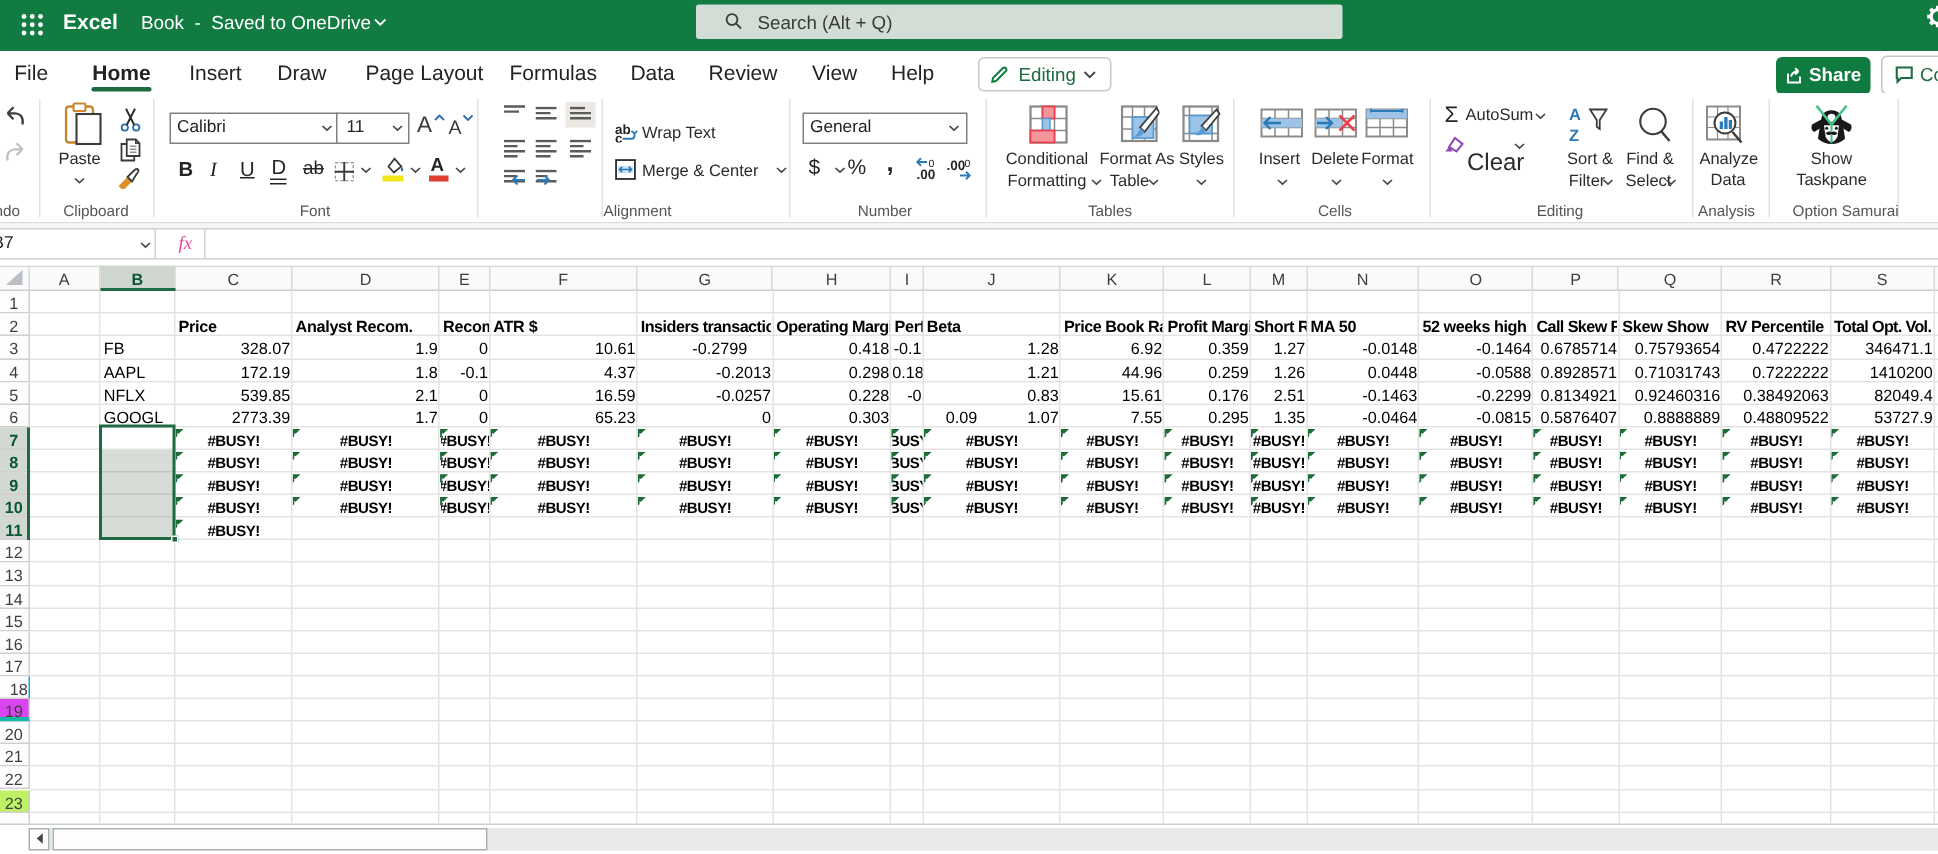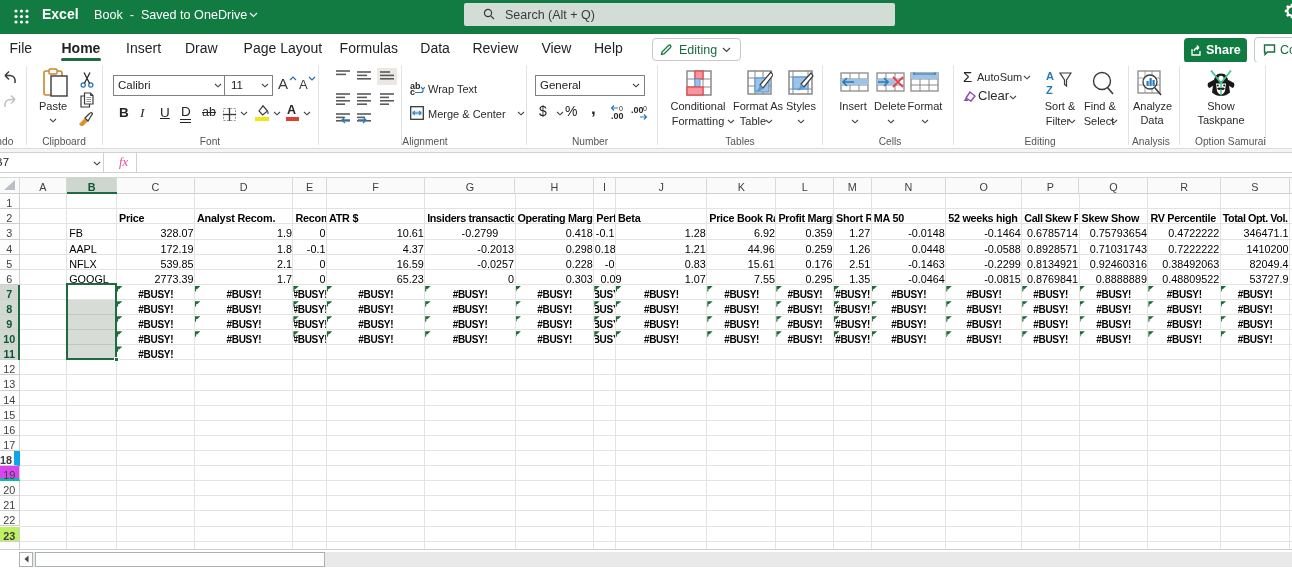--- a/index.html
+++ b/index.html
@@ -367,21 +367,21 @@
 <div class="glabel" style="left:860px;top:136px;width:60px">Cells</div>
 <div class="abs" style="left:963px;top:68px;font-size:15px;color:#252525">Σ</div>
 <div class="abs" style="left:977px;top:71px;font-size:11px;color:#2b2b2b">AutoSum</div>
 <svg class="abs" style="left:1023px;top:75px" width="8" height="5">
     <path d="M1 1 L4 3.8 L7 1" stroke="#444" stroke-width="1.1" fill="none"></path>
   </svg>
 <svg class="abs" style="left:962px;top:90px" width="14" height="13">
 <path d="M4 8 L8 2 L13 6 L9 11 Z" fill="#fff" stroke="#8e4bb0" stroke-width="1.4"></path>
 <path d="M4 8 L6.5 11 H1.5 Z" fill="#8e4bb0"></path>
   </svg>
-<div class="abs" style="left:978px;top:88px;font-size:13px;color:#2b2b2b">Clear</div>
+<div class="abs" style="left:978px;top:100px;font-size:16px;color:#2b2b2b">Clear</div>
 <svg class="abs" style="left:1009px;top:94.5px" width="8" height="5">
     <path d="M1 1 L4 3.8 L7 1" stroke="#444" stroke-width="1.1" fill="none"></path>
   </svg>
 <svg class="abs" style="left:1046px;top:70px" width="26" height="28">
 <text x="0" y="10" font-size="11" font-weight="bold" fill="#2a7ab8">A</text>
 <text x="0" y="24" font-size="11" font-weight="bold" fill="#2a7ab8">Z</text>
 <path d="M14 3 H25 L20.5 10 V16 L18.5 14.5 V10 Z" fill="#fff" stroke="#3b3b3b" stroke-width="1.2"></path>
   </svg>
 <div class="btxt" style="left:1040px;top:100px;width:40px">Sort &amp;</div>
 <div class="btxt" style="left:1038px;top:115px;width:40px">Filter</div>
@@ -479,26 +479,26 @@
     <div class="abs" style="left:0;top:123.435px;width:19.5px;height:15.105px;background:#d2d8d2;border-bottom:1px solid #cfcfcf;border-right:1px solid #cfcfcf;font-size:10.8px;color:#0c5731;font-weight:bold;text-align:center;line-height:18.605px">8</div>
     <div class="abs" style="left:0;top:138.53999999999996px;width:19.5px;height:15.105px;background:#d2d8d2;border-bottom:1px solid #cfcfcf;border-right:1px solid #cfcfcf;font-size:10.8px;color:#0c5731;font-weight:bold;text-align:center;line-height:18.605px">9</div>
     <div class="abs" style="left:0;top:153.64499999999998px;width:19.5px;height:15.105px;background:#d2d8d2;border-bottom:1px solid #cfcfcf;border-right:1px solid #cfcfcf;font-size:10.8px;color:#0c5731;font-weight:bold;text-align:center;line-height:18.605px">10</div>
     <div class="abs" style="left:0;top:168.75px;width:19.5px;height:15.105px;background:#d2d8d2;border-bottom:1px solid #cfcfcf;border-right:1px solid #cfcfcf;font-size:10.8px;color:#0c5731;font-weight:bold;text-align:center;line-height:18.605px">11</div>
     <div class="abs" style="left:0;top:183.85500000000002px;width:19.5px;height:15.105px;background:#fdfdfd;border-bottom:1px solid #cfcfcf;border-right:1px solid #cfcfcf;font-size:10.8px;color:#3f3f3f;font-weight:normal;text-align:center;line-height:18.605px">12</div>
     <div class="abs" style="left:0;top:198.95999999999998px;width:19.5px;height:15.105px;background:#fdfdfd;border-bottom:1px solid #cfcfcf;border-right:1px solid #cfcfcf;font-size:10.8px;color:#3f3f3f;font-weight:normal;text-align:center;line-height:18.605px">13</div>
     <div class="abs" style="left:0;top:214.065px;width:19.5px;height:15.105px;background:#fdfdfd;border-bottom:1px solid #cfcfcf;border-right:1px solid #cfcfcf;font-size:10.8px;color:#3f3f3f;font-weight:normal;text-align:center;line-height:18.605px">14</div>
     <div class="abs" style="left:0;top:229.16999999999996px;width:19.5px;height:15.105px;background:#fdfdfd;border-bottom:1px solid #cfcfcf;border-right:1px solid #cfcfcf;font-size:10.8px;color:#3f3f3f;font-weight:normal;text-align:center;line-height:18.605px">15</div>
     <div class="abs" style="left:0;top:244.27499999999998px;width:19.5px;height:15.105px;background:#fdfdfd;border-bottom:1px solid #cfcfcf;border-right:1px solid #cfcfcf;font-size:10.8px;color:#3f3f3f;font-weight:normal;text-align:center;line-height:18.605px">16</div>
     <div class="abs" style="left:0;top:259.38px;width:19.5px;height:15.105px;background:#fdfdfd;border-bottom:1px solid #cfcfcf;border-right:1px solid #cfcfcf;font-size:10.8px;color:#3f3f3f;font-weight:normal;text-align:center;line-height:18.605px">17</div>
-    <div class="abs" style="left:0;top:274.485px;width:19.5px;height:15.105px;background:#fdfdfd;border-bottom:1px solid #cfcfcf;border-right:6px solid #0ea5e9;font-size:10.8px;color:#3f3f3f;font-weight:bold;text-align:left;line-height:18.605px">18</div>
+    <div class="abs" style="left:0;top:274.485px;width:19.5px;height:15.105px;background:#fdfdfd;border-bottom:1px solid #cfcfcf;border-right:1px solid #0ea5e9;font-size:10.8px;color:#3f3f3f;font-weight:normal;text-align:right;line-height:18.605px">18</div>
     <div class="abs" style="left:0;top:289.59px;width:19.5px;height:15.105px;background:#d946ef;border-bottom:3px solid #14b8a6;border-right:1px solid #cfcfcf;font-size:11px;color:#3f3f3f;font-weight:normal;text-align:center;line-height:18.605px">19</div>
     <div class="abs" style="left:0;top:304.695px;width:19.5px;height:15.105px;background:#fdfdfd;border-bottom:1px solid #cfcfcf;border-right:1px solid #cfcfcf;font-size:10.8px;color:#3f3f3f;font-weight:normal;text-align:center;line-height:18.605px">20</div>
     <div class="abs" style="left:0;top:319.8px;width:19.5px;height:15.105px;background:#fdfdfd;border-bottom:1px solid #cfcfcf;border-right:1px solid #cfcfcf;font-size:10.8px;color:#3f3f3f;font-weight:normal;text-align:center;line-height:18.605px">21</div>
     <div class="abs" style="left:0;top:334.905px;width:19.5px;height:15.105px;background:#fdfdfd;border-bottom:1px solid #cfcfcf;border-right:1px solid #cfcfcf;font-size:10.8px;color:#3f3f3f;font-weight:normal;text-align:center;line-height:18.605px">22</div>
-    <div class="abs" style="left:0;top:350.01px;width:19.5px;height:15.105px;background:#bef264;border-bottom:1px solid #cfcfcf;border-right:1px solid #cfcfcf;font-size:10.8px;color:#3f3f3f;font-weight:bold;text-align:center;line-height:18.605px">23</div>
+    <div class="abs" style="left:0;top:350.01px;width:19.5px;height:15.105px;background:#bef264;border-bottom:1px solid #cfcfcf;border-right:1px solid #cfcfcf;font-size:10.8px;color:#3f3f3f;font-weight:normal;text-align:center;line-height:18.605px">23</div>
     <div class="abs" style="left:0;top:365.115px;width:19.5px;height:15.105px;background:#fdfdfd;border-bottom:1px solid #cfcfcf;border-right:1px solid #cfcfcf;font-size:10.8px;color:#3f3f3f;font-weight:normal;text-align:center;line-height:18.605px"></div>
     <div class="abs" style="left:17.5px;top:108.32999999999998px;width:2px;height:75.52500000000003px;background:#1e6b41"></div>
     <div class="abs" style="left:66.2px;top:17.69999999999999px;width:1px;height:354.8px;background:#e3e3e3"></div>
     <div class="abs" style="left:116px;top:17.69999999999999px;width:1px;height:354.8px;background:#e3e3e3"></div>
     <div class="abs" style="left:194px;top:17.69999999999999px;width:1px;height:354.8px;background:#e3e3e3"></div>
     <div class="abs" style="left:292.4px;top:17.69999999999999px;width:1px;height:354.8px;background:#e3e3e3"></div>
     <div class="abs" style="left:325.9px;top:17.69999999999999px;width:1px;height:354.8px;background:#e3e3e3"></div>
     <div class="abs" style="left:424.2px;top:17.69999999999999px;width:1px;height:354.8px;background:#e3e3e3"></div>
     <div class="abs" style="left:514.5px;top:17.69999999999999px;width:1px;height:354.8px;background:#e3e3e3"></div>
     <div class="abs" style="left:593.3px;top:17.69999999999999px;width:1px;height:354.8px;background:#e3e3e3"></div>
@@ -613,28 +613,28 @@
     <div class="cell num" style="left:1080.0px;top:79.12px;width:67.40000000000009px;height:13.5px">0.92460316</div>
     <div class="cell num" style="left:1148.9px;top:79.12px;width:70.79999999999995px;height:13.5px">0.38492063</div>
     <div class="cell num" style="left:1221.2px;top:79.12px;width:67.79999999999995px;height:13.5px">82049.4</div>
     <div class="cell lft" style="left:67.7px;top:94.22500000000002px;width:48.3px;height:13.5px">GOOGL</div>
     <div class="cell num" style="left:117.5px;top:94.22500000000002px;width:76.5px;height:13.5px">2773.39</div>
     <div class="cell num" style="left:195.5px;top:94.22500000000002px;width:96.89999999999998px;height:13.5px">1.7</div>
     <div class="cell num" style="left:293.9px;top:94.22500000000002px;width:32.0px;height:13.5px">0</div>
     <div class="cell num" style="left:327.4px;top:94.22500000000002px;width:96.80000000000001px;height:13.5px">65.23</div>
     <div class="cell num" style="left:425.7px;top:94.22500000000002px;width:88.80000000000001px;height:13.5px">0</div>
     <div class="cell num" style="left:516.0px;top:94.22500000000002px;width:77.29999999999995px;height:13.5px">0.303</div>
-    <div class="cell num" style="left:584px;top:94.22500000000002px;width:38px;height:13.5px">0.09</div>
+    <div class="cell num" style="left:614px;top:94.22500000000002px;width:38px;height:13.5px">0.09</div>
     <div class="cell num" style="left:616.4px;top:94.22500000000002px;width:89.89999999999998px;height:13.5px">1.07</div>
     <div class="cell num" style="left:707.8px;top:94.22500000000002px;width:67.60000000000002px;height:13.5px">7.55</div>
     <div class="cell num" style="left:776.9px;top:94.22500000000002px;width:56.10000000000002px;height:13.5px">0.295</div>
     <div class="cell num" style="left:834.5px;top:94.22500000000002px;width:36.200000000000045px;height:13.5px">1.35</div>
     <div class="cell num" style="left:872.2px;top:94.22500000000002px;width:73.09999999999991px;height:13.5px">-0.0464</div>
     <div class="cell num" style="left:946.8px;top:94.22500000000002px;width:74.5px;height:13.5px">-0.0815</div>
-    <div class="cell num" style="left:1022.8px;top:94.22500000000002px;width:55.700000000000045px;height:13.5px">0.8769841</div>
+    <div class="cell num" style="left:1022.8px;top:94.22500000000002px;width:55.700000000000045px;height:13.5px">0.5876407</div>
     <div class="cell num" style="left:1080.0px;top:94.22500000000002px;width:67.40000000000009px;height:13.5px">0.8888889</div>
     <div class="cell num" style="left:1148.9px;top:94.22500000000002px;width:70.79999999999995px;height:13.5px">0.48809522</div>
     <div class="cell num" style="left:1221.2px;top:94.22500000000002px;width:67.79999999999995px;height:13.5px">53727.9</div>
     <div class="cell" style="left:117.5px;top:110.32999999999998px;width:76.5px;height:12.8px;font-size:10px;font-weight:bold;letter-spacing:-0.3px;line-height:15.2px">
       <span style="position:absolute;left:50%;transform:translateX(-50%)">#BUSY!</span>
     </div>
     <div class="tri" style="left:117px;top:109.52999999999999px"></div>
     <div class="cell" style="left:195.5px;top:110.32999999999998px;width:96.89999999999998px;height:12.8px;font-size:10px;font-weight:bold;letter-spacing:-0.3px;line-height:15.2px">
       <span style="position:absolute;left:50%;transform:translateX(-50%)">#BUSY!</span>
     </div>

